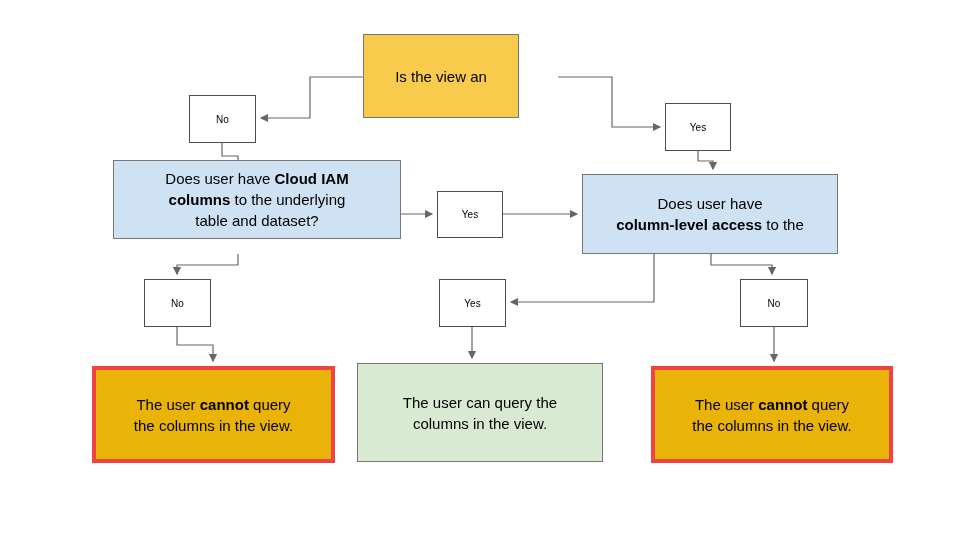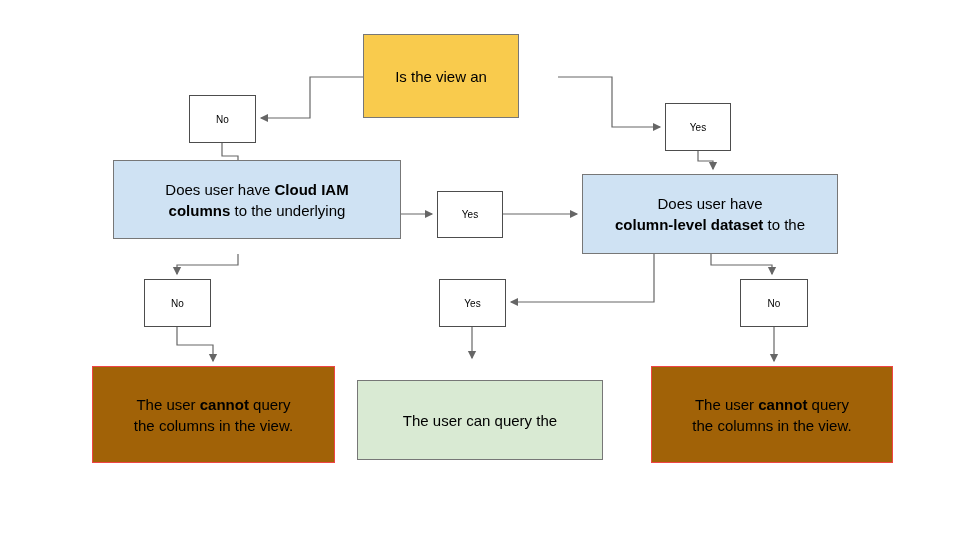--- a/index.html
+++ b/index.html
@@ -21,21 +21,21 @@
     align-items:center;
     justify-content:center;
     text-align:center;
     font-size:15px;
     line-height:21px;
   }
   .node .ln{white-space:nowrap;}
   .b{font-weight:bold;}
   .q-yellow{background:#F9CB4D;border:1px solid #777777;}
   .q-blue{background:#CFE2F3;border:1px solid #777777;}
-  .r-cyan{background:#a16207;border:1px solid #ef4444;}
+  .r-cyan{background:#eab308;border:4px solid #ef4444;}
   .r-green{background:#D9EAD3;border:1px solid #777777;}
   .small-box{background:#ffffff;border:1px solid #4d4d4d;font-size:10px;}
 </style>
 </head>
 <body>
 
 <div class="canvas">
 
   <svg class="wires" width="960" height="540" viewBox="0 0 960 540">
     <defs>
@@ -64,48 +64,50 @@
   <div class="node small-box" style="left:189px;top:95px;width:67px;height:48px;">
     <span>No</span>
   </div>
   <div class="node small-box" style="left:665px;top:103px;width:66px;height:48px;">
     <span>Yes</span>
   </div>
 
   <div class="node q-blue" style="left:113px;top:160px;width:288px;height:79px;align-items:center;">
     <div class="ln"><span>Does user have </span><span class="b">Cloud IAM</span></div>
     <div class="ln"><span class="b">columns</span><span> to the underlying</span></div>
+    <div class="ln"><span>table and dataset?</span></div>
   </div>
 
   <div class="node small-box" style="left:437px;top:191px;width:66px;height:47px;">
     <span>Yes</span>
   </div>
 
   <div class="node q-blue" style="left:582px;top:174px;width:256px;height:80px;">
     <div class="ln"><span>Does user have</span></div>
-    <div class="ln"><span class="b">column-level dataset</span><span> to the</span></div>
+    <div class="ln"><span class="b">column-level access</span><span> to the</span></div>
   </div>
 
   <div class="node small-box" style="left:144px;top:279px;width:67px;height:48px;">
     <span>No</span>
   </div>
   <div class="node small-box" style="left:439px;top:279px;width:67px;height:48px;">
     <span>Yes</span>
   </div>
   <div class="node small-box" style="left:740px;top:279px;width:68px;height:48px;">
     <span>No</span>
   </div>
 
   <div class="node r-cyan" style="left:92px;top:366px;width:243px;height:97px;">
     <div class="ln"><span>The user </span><span class="b">cannot</span><span> query</span></div>
     <div class="ln"><span>the columns in the view.</span></div>
   </div>
 
-  <div class="node r-green" style="left:357px;top:380px;width:246px;height:80px;">
+  <div class="node r-green" style="left:357px;top:363px;width:246px;height:99px;">
     <div class="ln"><span>The user can query the</span></div>
+    <div class="ln"><span>columns in the view.</span></div>
   </div>
 
   <div class="node r-cyan" style="left:651px;top:366px;width:242px;height:97px;">
     <div class="ln"><span>The user </span><span class="b">cannot</span><span> query</span></div>
     <div class="ln"><span>the columns in the view.</span></div>
   </div>
 
 </div>
 
 </body></html>

